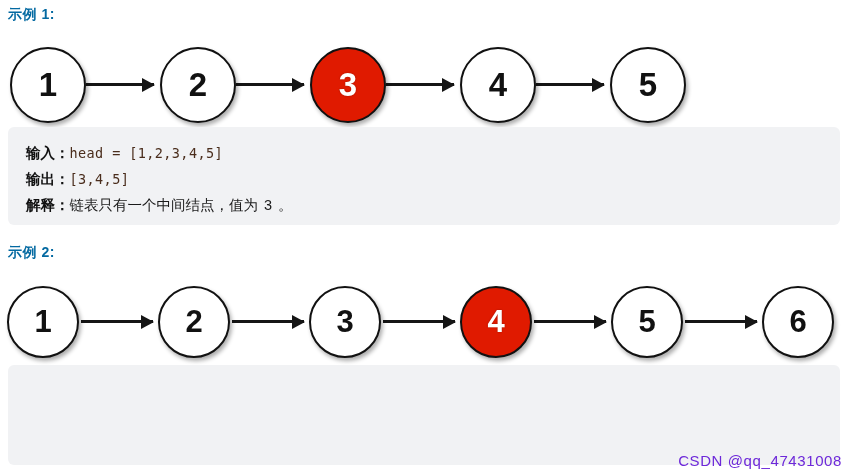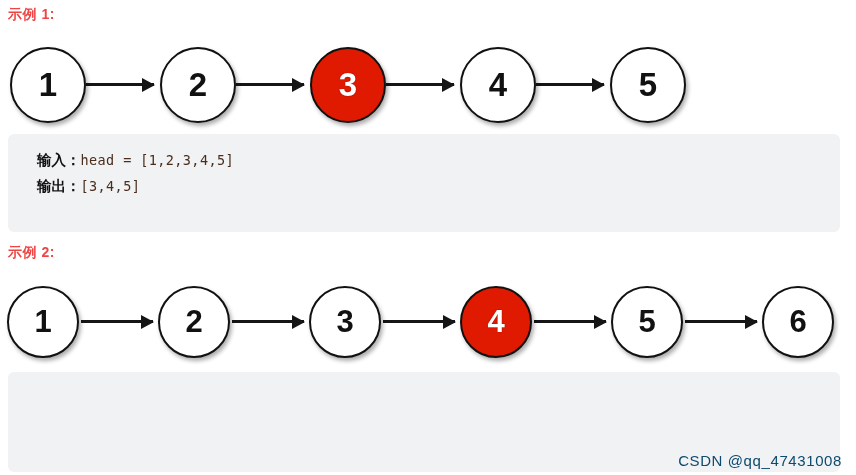--- a/index.html
+++ b/index.html
@@ -24,21 +24,21 @@
   #example-1 { top: 0; }
   #example-2 { top: 238px; }
 
   .example-heading {
     position: absolute;
     left: 8px;
     top: 6px;
     font-size: 14px;
     font-weight: bold;
     letter-spacing: 0.5px;
-    color: #ef4444;
+    color: #0369a1;
     white-space: nowrap;
   }
 
   
   .linked-list {
     position: absolute;
     left: 0;
     top: 33px;
     width: 856px;
     height: 98px;
@@ -86,23 +86,22 @@
   }
 
   
   .desc-panel {
     position: absolute;
     left: 8px;
     width: 832px;
     background: #f1f2f4;
     border-radius: 6px;
     box-sizing: border-box;
-    padding: 13px 18px 14px 29px;
+    padding: 13px 18px 14px 18px;
     z-index: 5;
-    margin-top: 7px;
   }
   #desc-1 { top: 127px; height: 98px; }
   #desc-2 { top: 127px; height: 100px; }
 
   .desc-line {
     line-height: 26px;
     font-size: 14.5px;
     white-space: nowrap;
   }
   .desc-label {
@@ -121,21 +120,21 @@
     color: #1a1a1a;
     font-size: 14.5px;
   }
 
   .watermark {
     position: absolute;
     right: 14px;
     bottom: 6px;
     font-family: "Liberation Sans", "DejaVu Sans", sans-serif;
     font-size: 15px;
-    color: #0c4a6e;
+    color: #6d28d9;
     letter-spacing: 0.6px;
     z-index: 9;
     white-space: nowrap;
   }
 </style>
 </head>
 <body>
 
 <section class="example-block" id="example-1">
 
@@ -164,20 +163,23 @@
       <span>5</span>
     </div>
   </div>
 
   <div class="desc-panel" id="desc-1">
     <div class="desc-line">
       <span class="desc-label">输入：</span><span class="desc-code">head = [1,2,3,4,5]</span>
     </div>
     <div class="desc-line">
       <span class="desc-label">输出：</span><span class="desc-code">[3,4,5]</span>
+    </div>
+    <div class="desc-line">
+      <span class="desc-label">解释：</span><span class="desc-text">链表只有一个中间结点，值为</span><span class="desc-text num" style="margin:0 6px;">3</span><span class="desc-text">。</span>
     </div>
   </div>
 </section>
 
 <section class="example-block" id="example-2">
 
   <div class="example-heading">示例 2:</div>
 
   <div class="linked-list">
 

